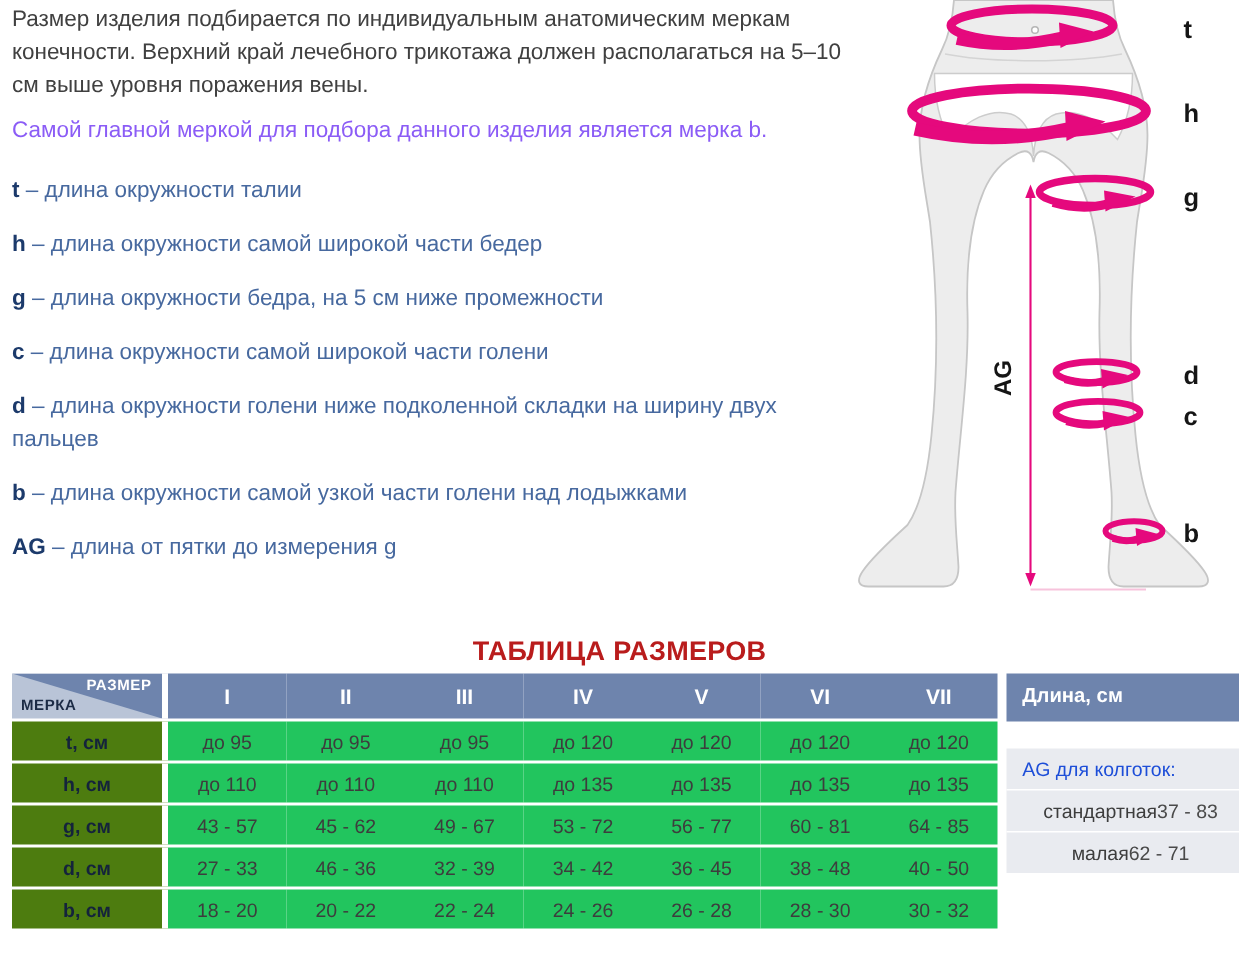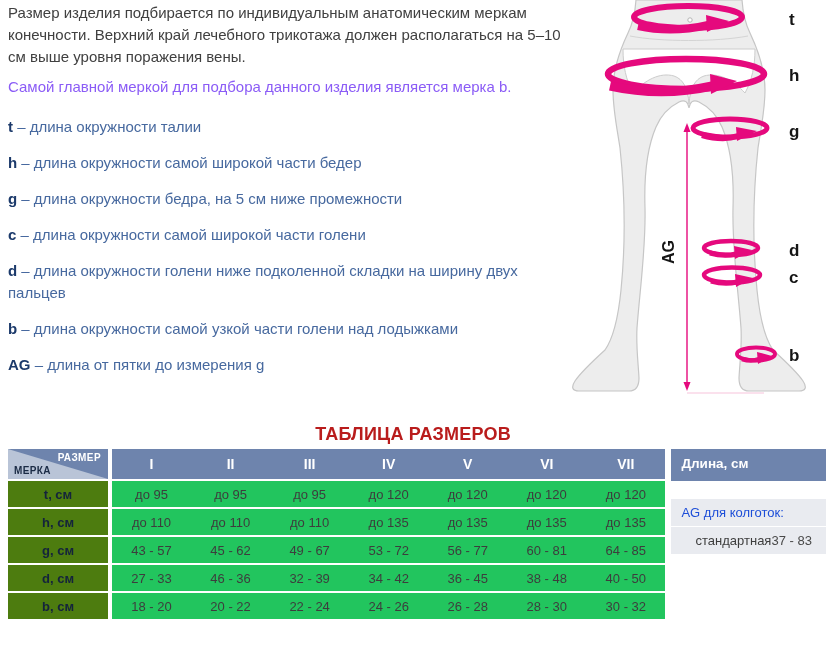--- a/index.html
+++ b/index.html
@@ -202,17 +202,21 @@
     </table>
 
     <div class="length-panel">
       <div class="lp-header">Длина, см</div>
       <div class="lp-body">
         <div class="lp-sub">AG для колготок:</div>
       <div class="lp-row">
             <span>стандартная</span>
             <span class="v">37 - 83</span>
           </div>
+          <div class="lp-row">
+            <span>малая</span>
+            <span class="v">62 - 71</span>
+          </div>
         </div>
     </div>
   </div>
 
 </div>
 
 </body></html>

